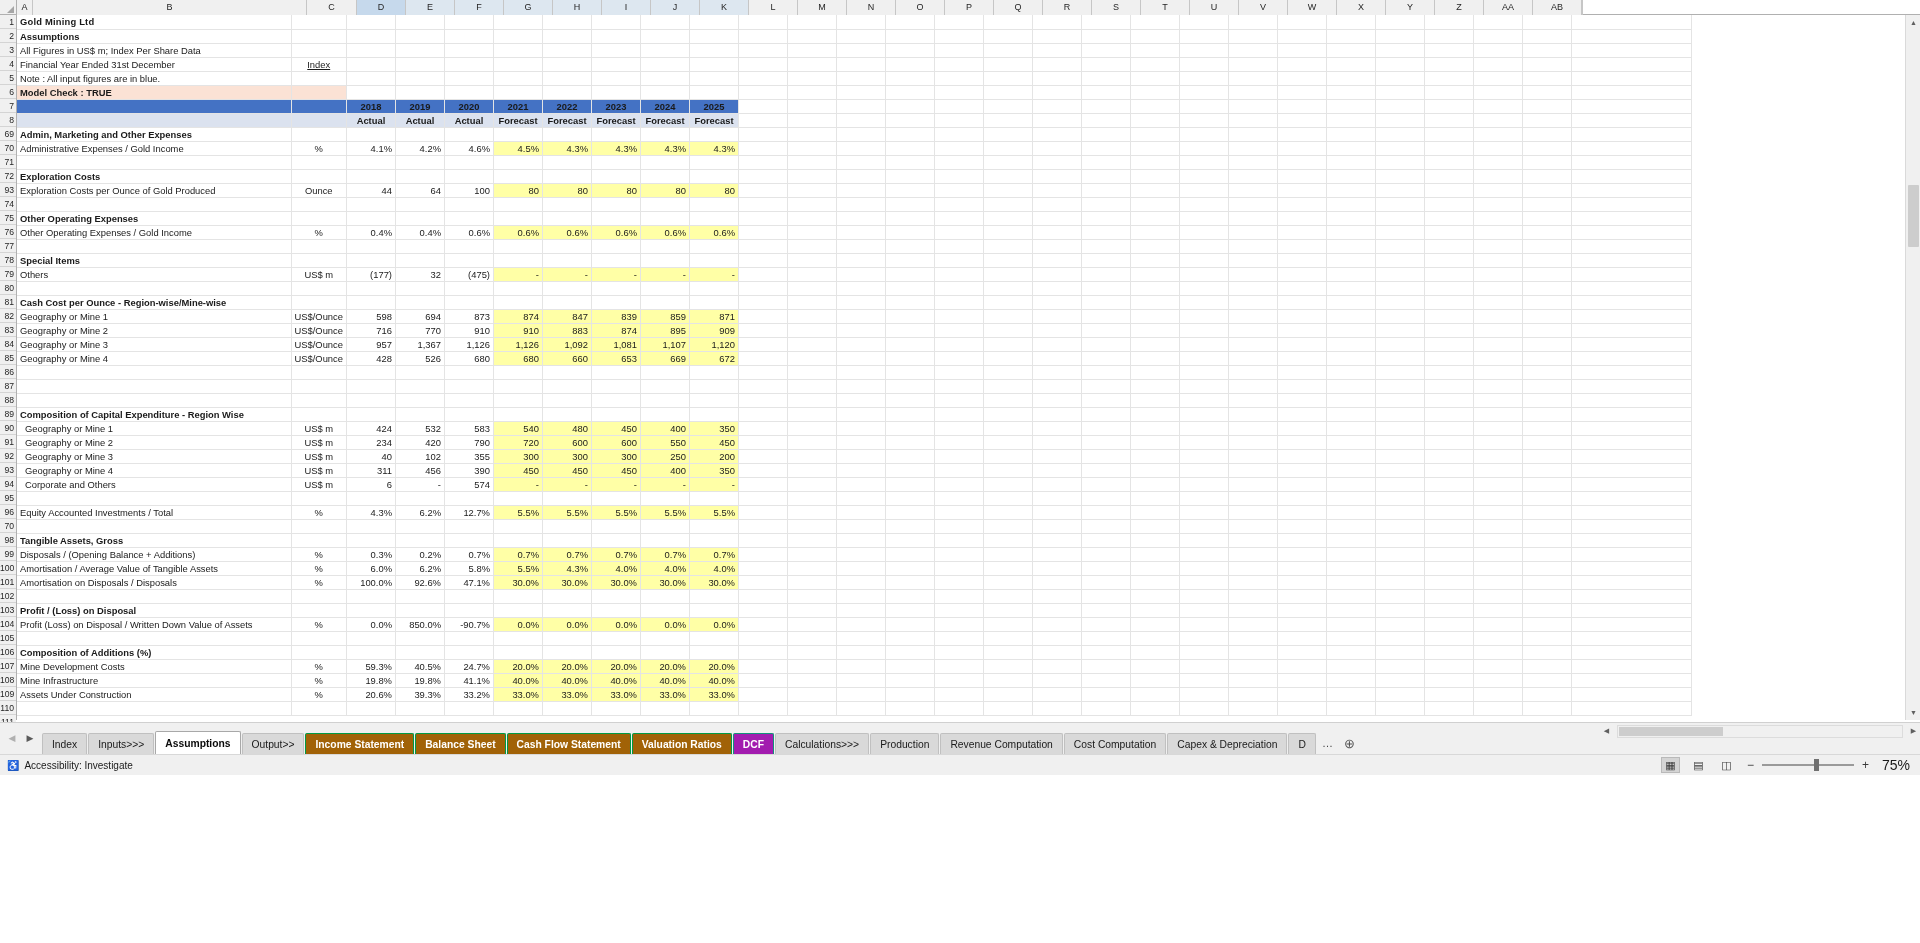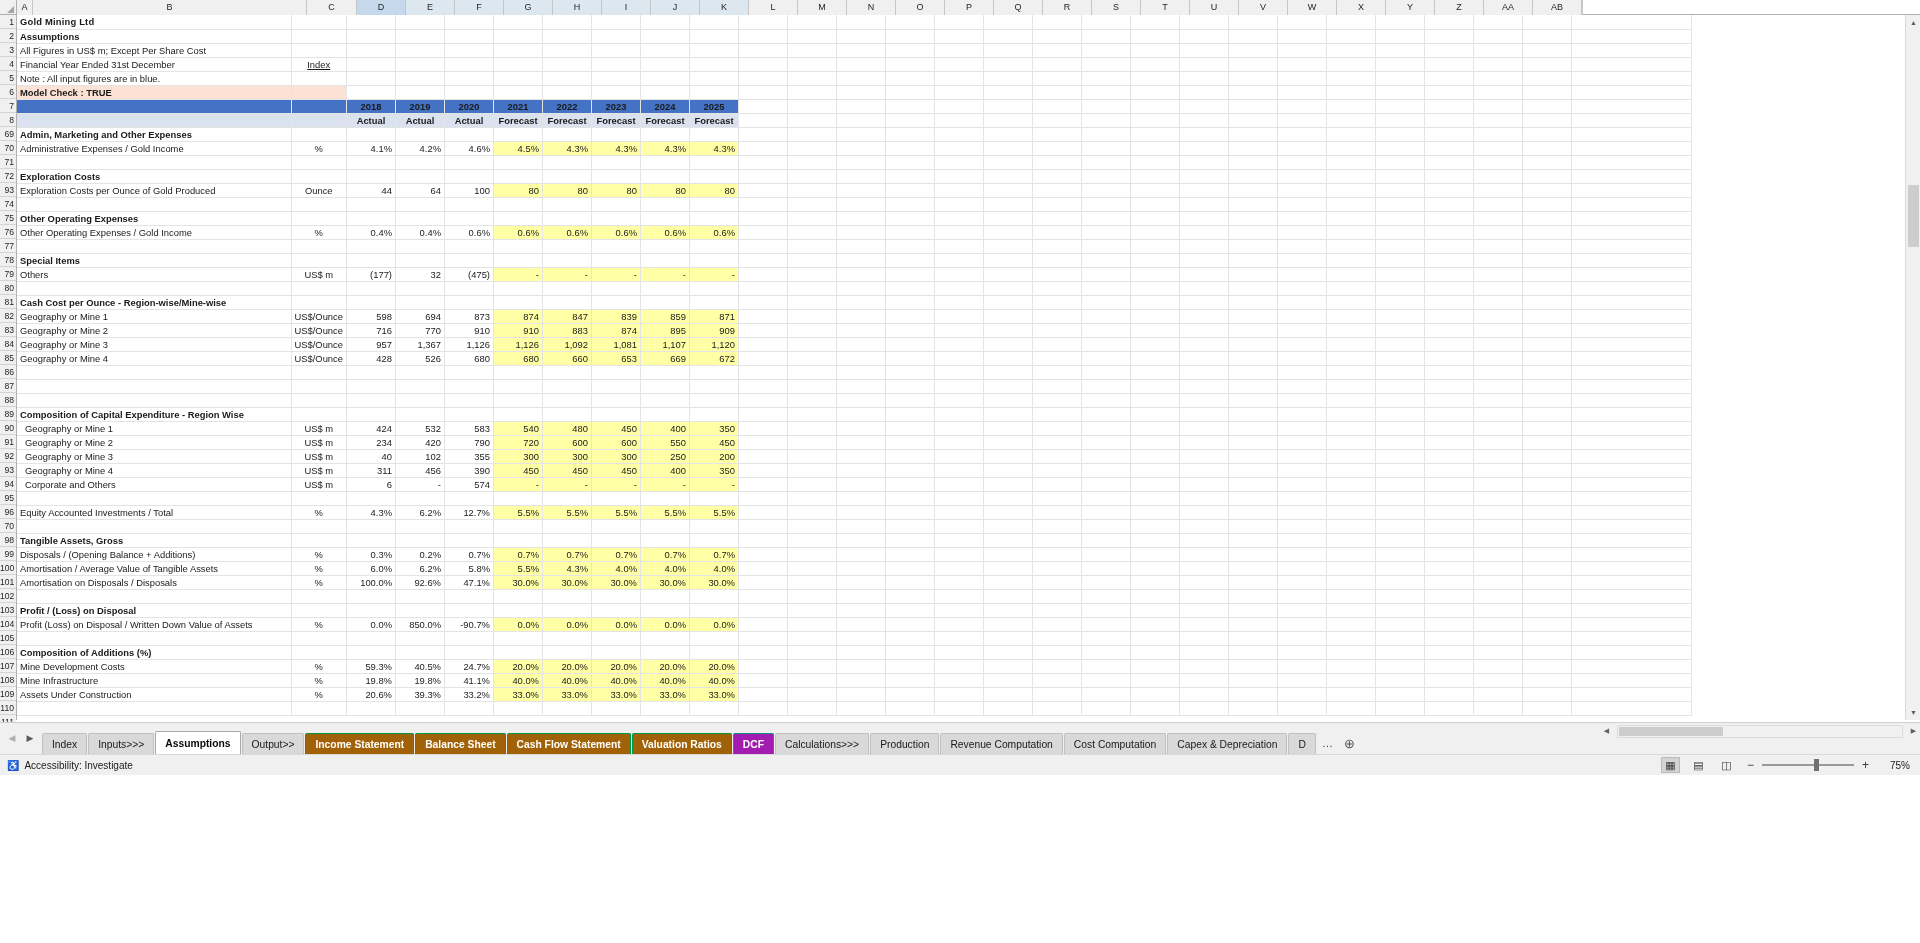--- a/index.html
+++ b/index.html
@@ -124,21 +124,21 @@
   }
   .status-left { display:flex; align-items:center; gap:5px; padding-left:7px; }
   .status-right { margin-left:auto; display:flex; align-items:center; gap:9px; padding-right:10px; }
   .viewbtn { width:19px; height:16px; display:flex; align-items:center; justify-content:center;
              border:1px solid transparent; color:#3b3b3b; font-size:11px; }
   .viewbtn.on { background:#d4d4d4; border-color:#b9b9b9; }
   .zoomslider { display:flex; align-items:center; gap:6px; }
   .zoomtrack { position:relative; width:92px; height:2px; background:#9a9a9a; }
   .zoomthumb { position:absolute; left:52px; top:-5px; width:5px; height:12px; background:#707070; }
   .zmbtn { font-size:12px; color:#3b3b3b; width:11px; text-align:center; }
-  .zoomval { min-width:30px; text-align:right; font-size:10px; }
+  .zoomval { min-width:30px; text-align:right; font-size:14px; }
 
   
   .vscroll {
     position:absolute; right:0; top:15px; width:15px; height:705px;
     background:#f0f0f0; border-left:1px solid #dadada;
   }
   .vscroll .arrow-up, .vscroll .arrow-dn {
     position:absolute; left:0; width:15px; height:15px;
     display:flex; align-items:center; justify-content:center;
     font-size:7px; color:#606060; background:#f0f0f0;
@@ -345,21 +345,21 @@
             <td></td>
             <td></td>
             <td></td>
             <td></td>
             <td></td>
             <td></td>
             <td></td>
             <td></td>
           </tr>
           <tr>
-            <td class="t-note">All Figures in US$ m; Except Per Share Cost</td>
+            <td class="t-note">All Figures in US$ m; Index Per Share Data</td>
             <td></td>
             <td></td>
             <td></td>
             <td></td>
             <td></td>
             <td></td>
             <td></td>
             <td></td>
             <td></td>
             <td></td>

